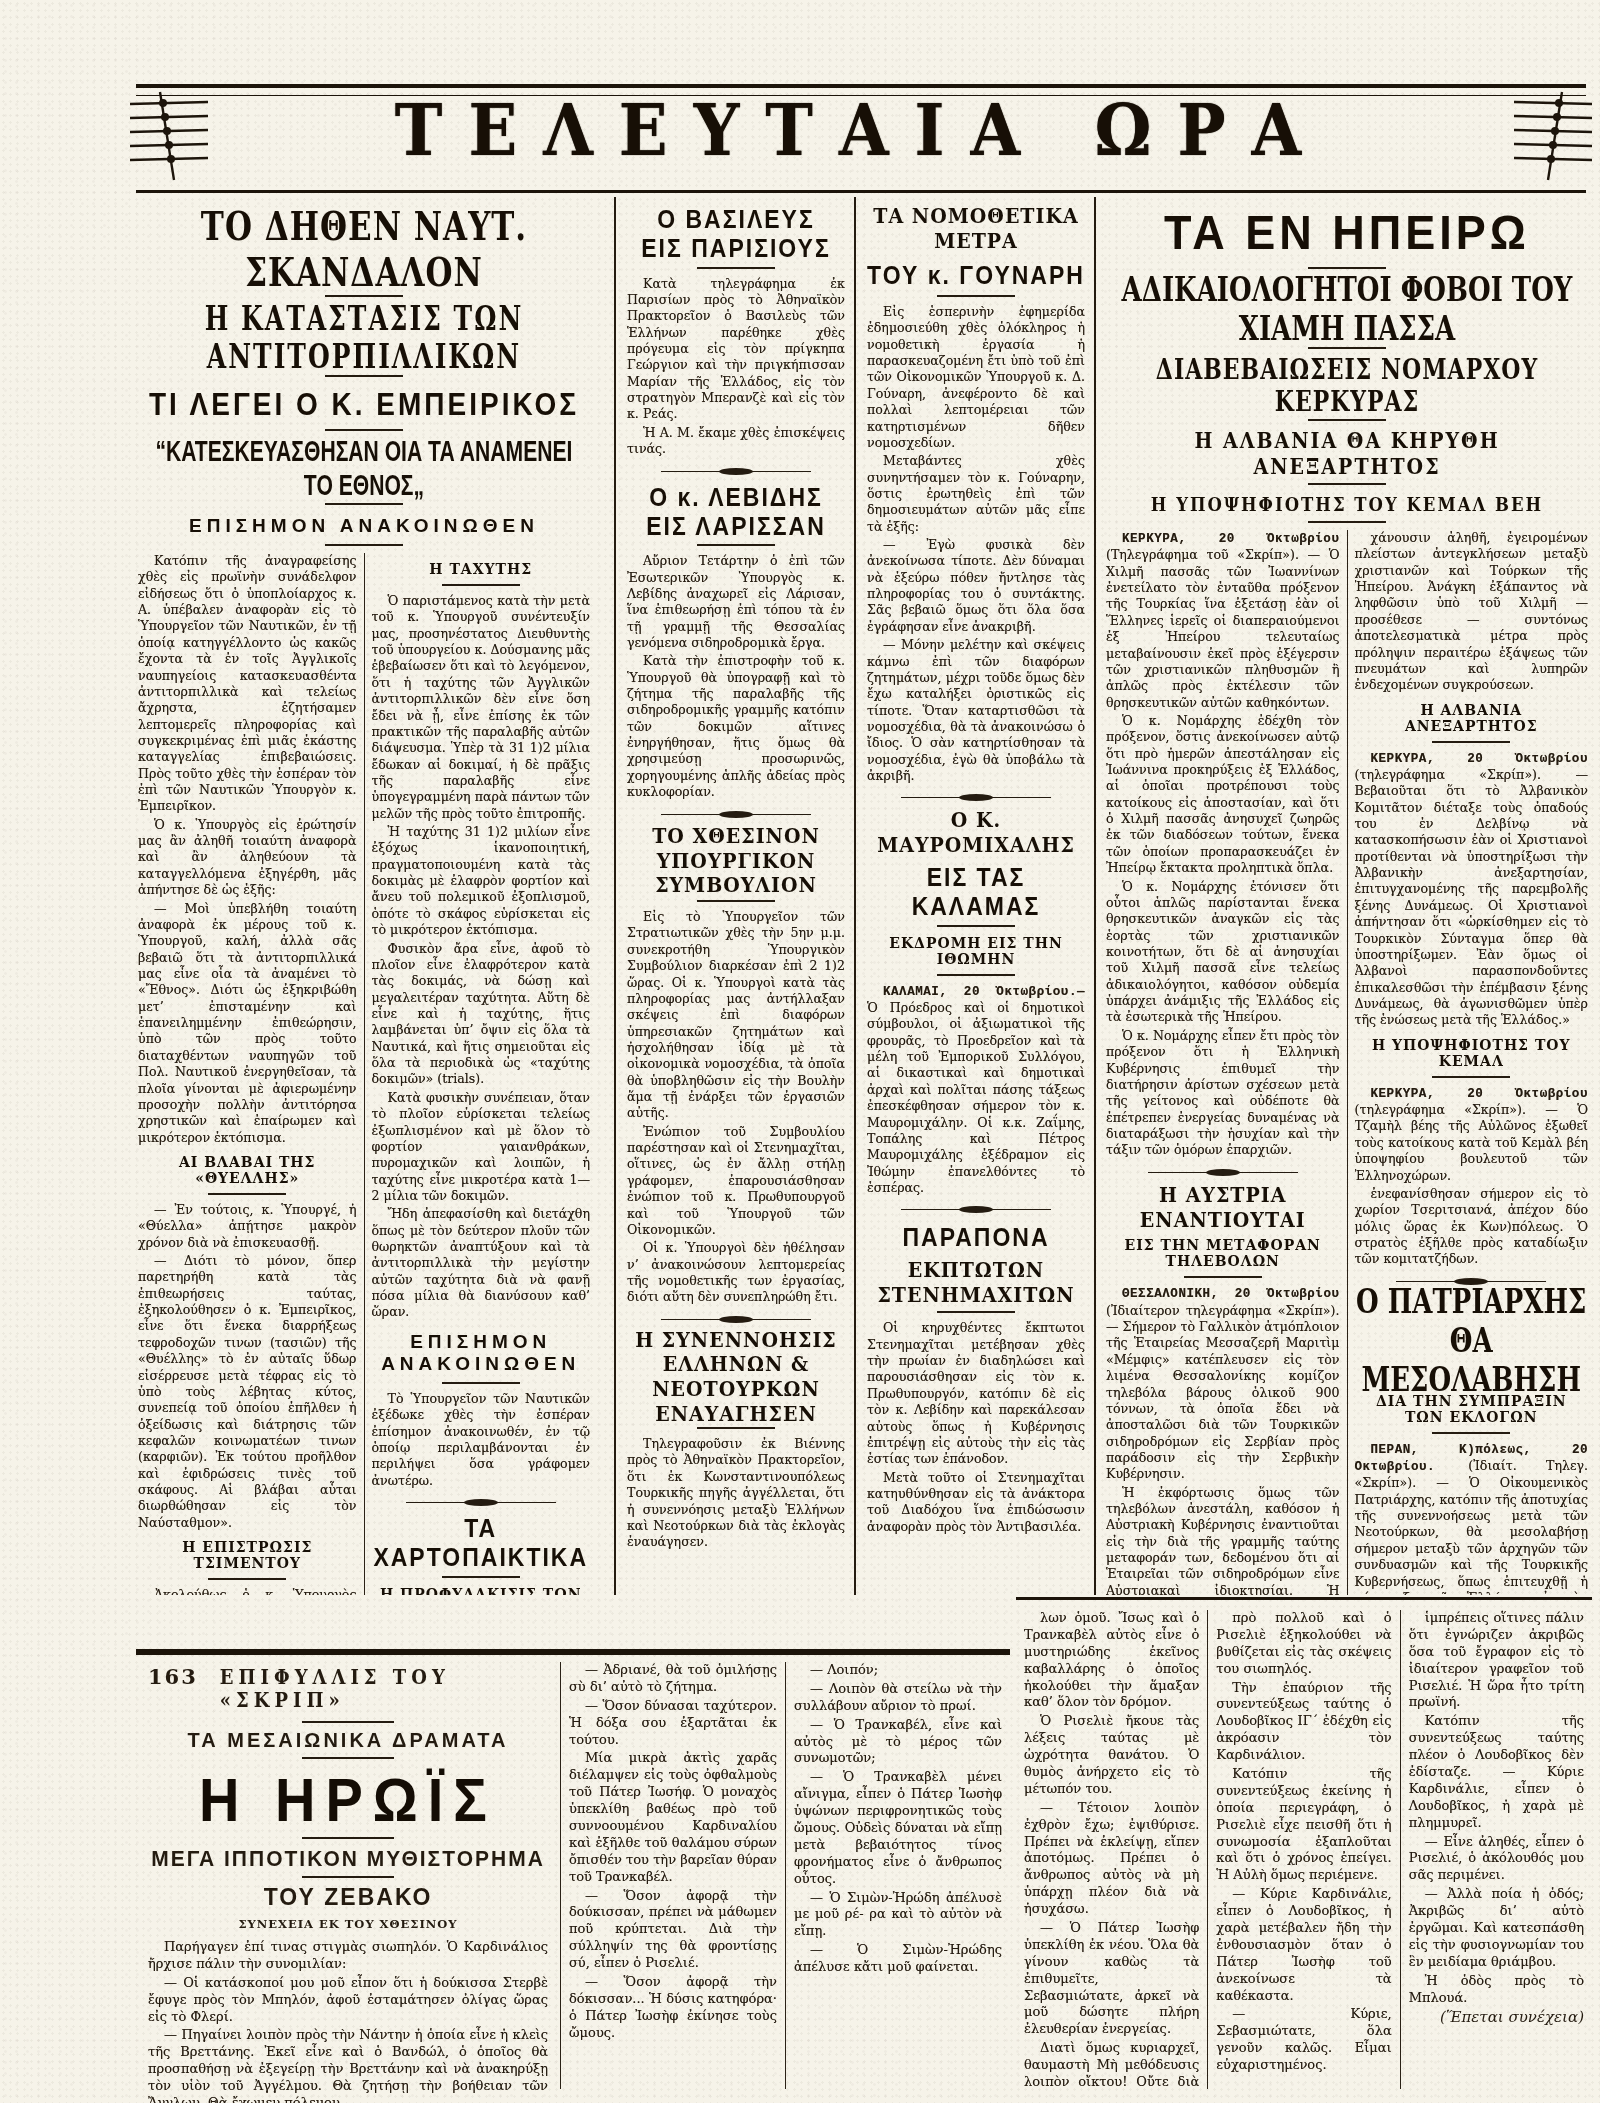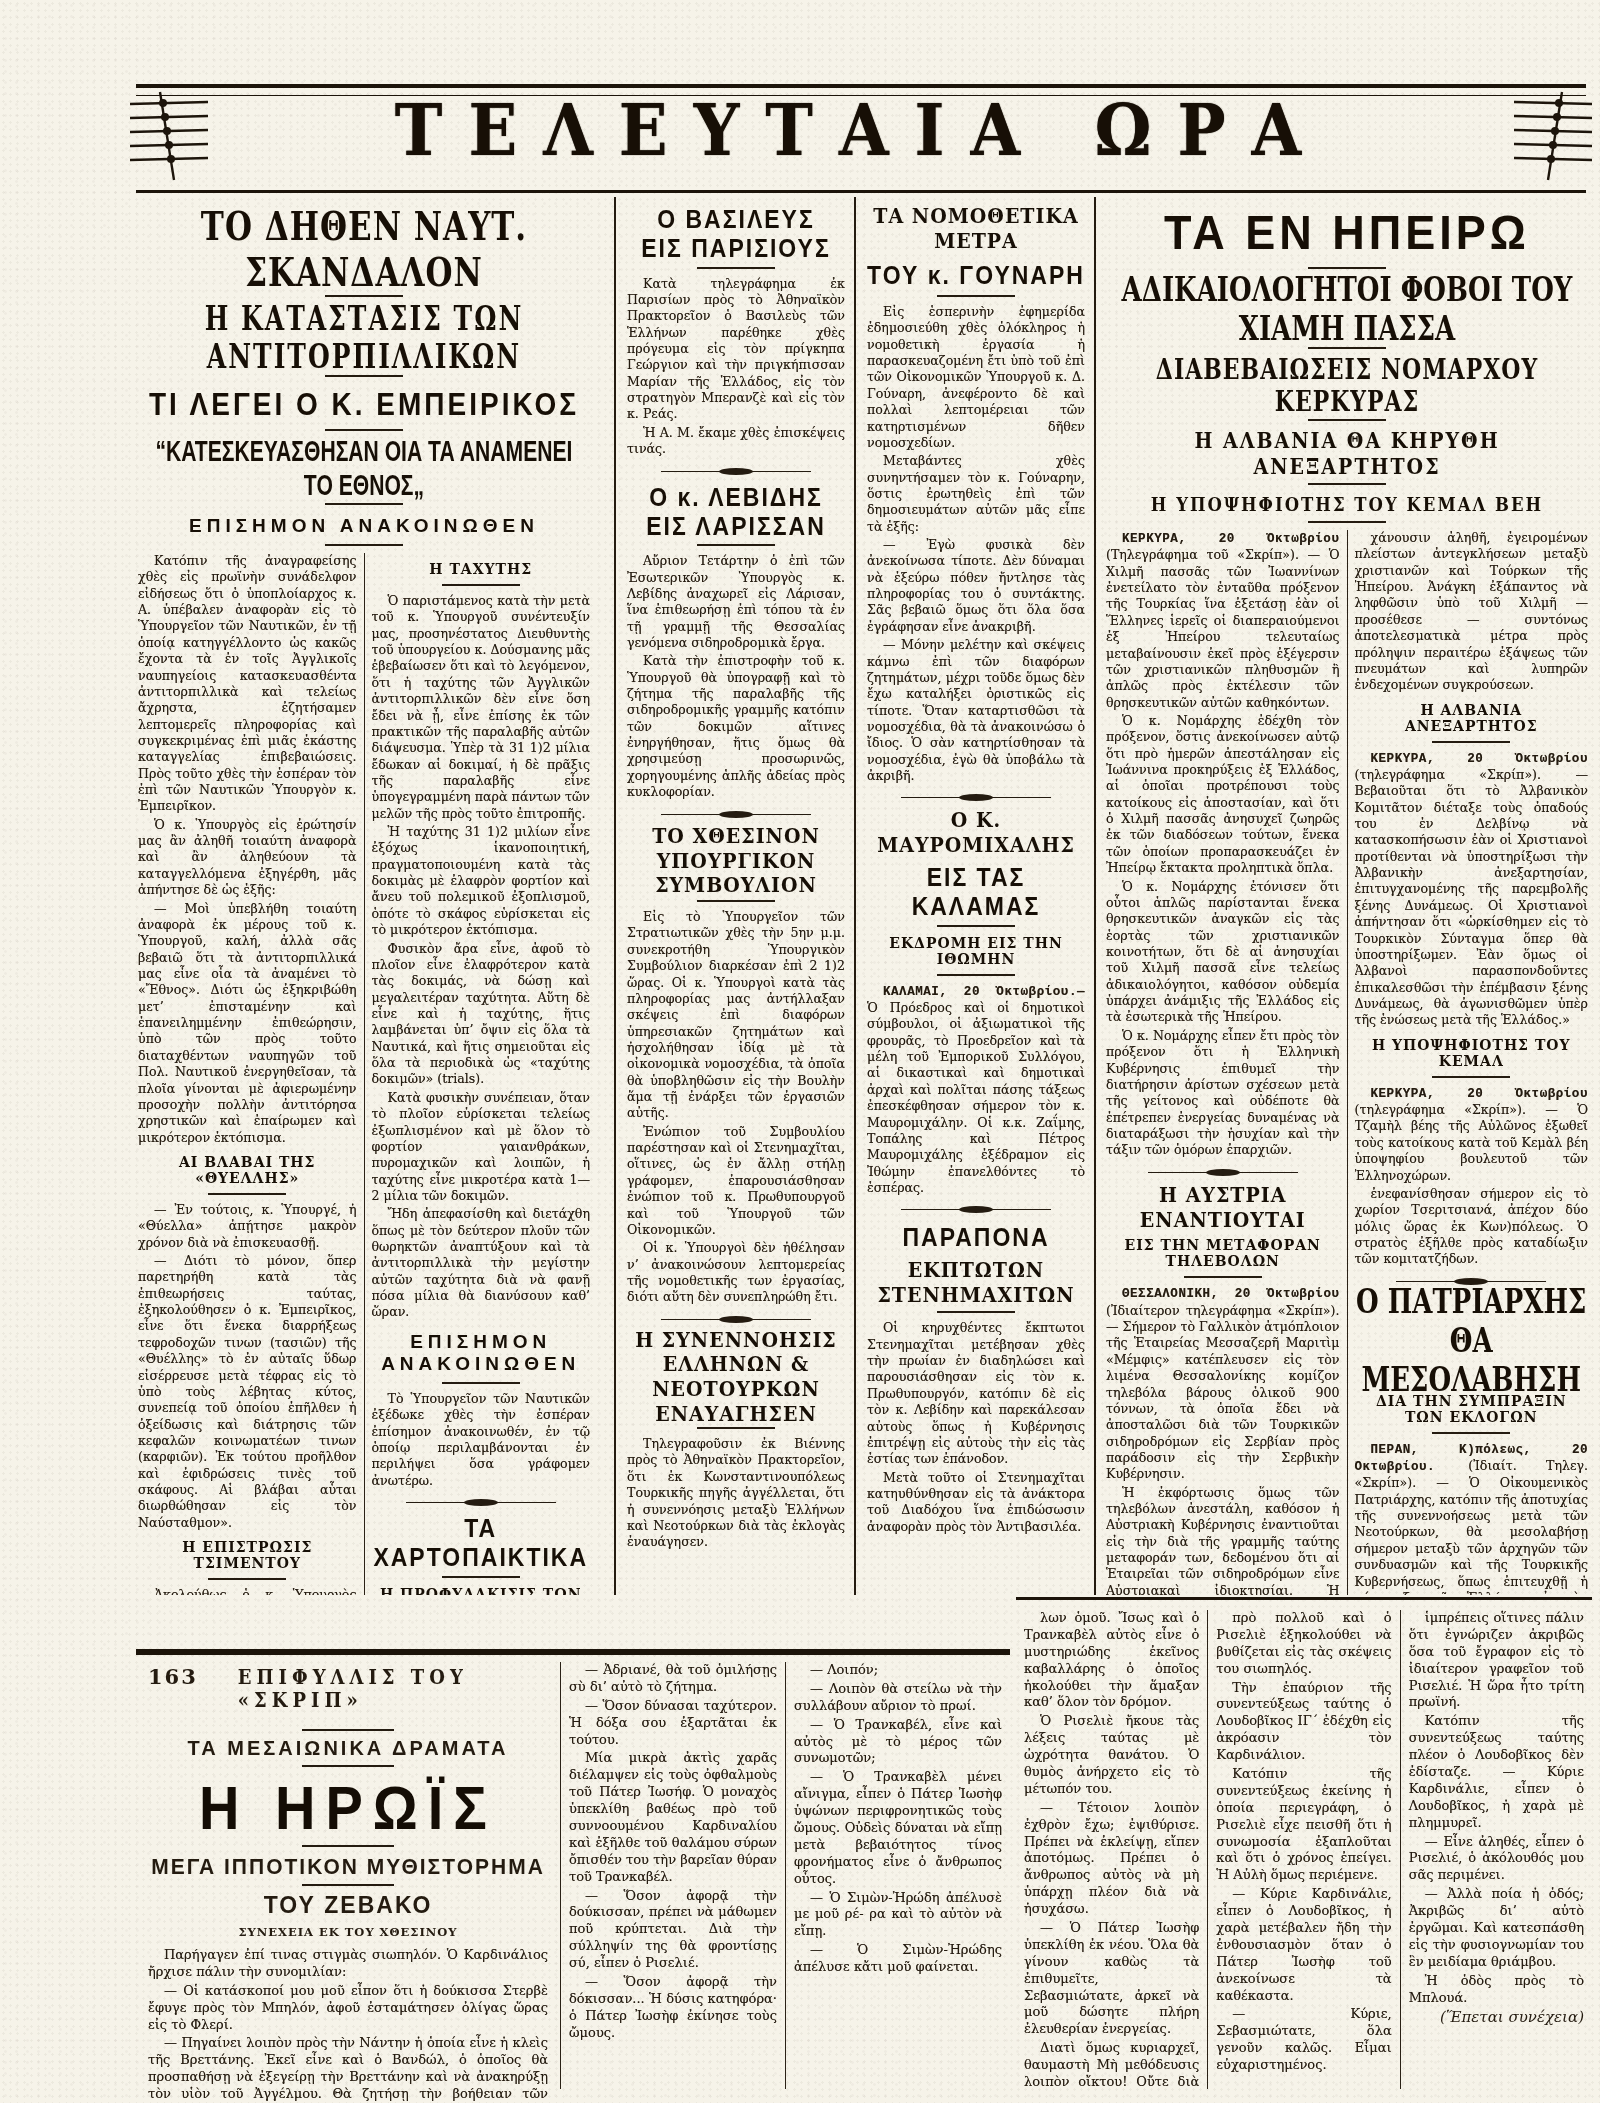--- a/index.html
+++ b/index.html
@@ -75,21 +75,21 @@
   
   .feuilleton{position:absolute;left:136px;top:1597px;width:1456px;height:498px;}
   .f-left{position:absolute;left:0;top:52px;bottom:6px;width:874px;
        border-top:5px solid #1c140a;box-shadow:0 7px 0 -6px #1c140a inset;
        display:flex;padding-top:8px;box-sizing:border-box;}
   .f-right{position:absolute;left:880px;top:0;bottom:6px;width:576px;
        border-top:3px solid #1c140a;display:flex;padding-top:10px;box-sizing:border-box;}
   .f-titleblock{flex:0 0 424px;padding:0 12px;box-sizing:border-box;}
   .f-col{flex:1 1 0;min-width:0;border-left:1px solid #2a2116;padding:0 8px;overflow:hidden;}
   .f-right .f-col:first-child{border-left:none;}
-  .f-kickrow{display:flex;align-items:baseline;justify-content:center;gap:40px;margin:2px 0 20px;}
+  .f-kickrow{display:flex;align-items:baseline;justify-content:center;gap:22px;margin:2px 0 12px;}
   .f-number{font-family:"DejaVu Serif",serif;font-weight:bold;font-size:21px;letter-spacing:2px;}
   .f-kicker{font-family:"DejaVu Serif",serif;font-weight:bold;font-size:18px;letter-spacing:5px;
        transform:scaleY(1.1);}
   .f-series{text-align:center;font-family:"Liberation Sans",sans-serif;font-weight:bold;
        font-size:20px;letter-spacing:3px;margin:6px 0 2px;transform:scaleY(1.05);}
   .f-title{text-align:center;font-family:"Liberation Sans",sans-serif;font-weight:bold;
        font-size:56px;letter-spacing:10px;transform:scaleY(1.08);margin:8px 0 4px;color:#140d05;}
   .f-sub{text-align:center;font-family:"Liberation Sans",sans-serif;font-weight:bold;
        font-size:21px;letter-spacing:2px;margin:8px 0 2px;transform:scaleY(1.05);}
   .f-author{text-align:center;font-family:"Liberation Sans",sans-serif;font-weight:bold;

